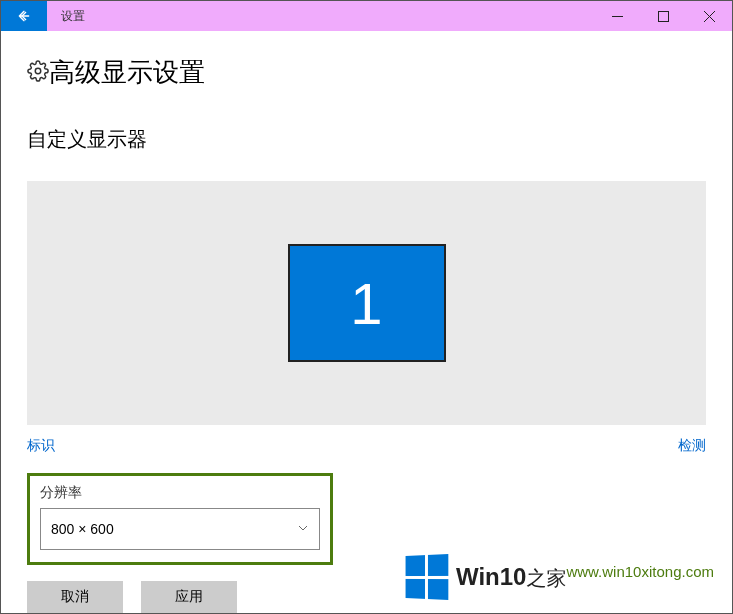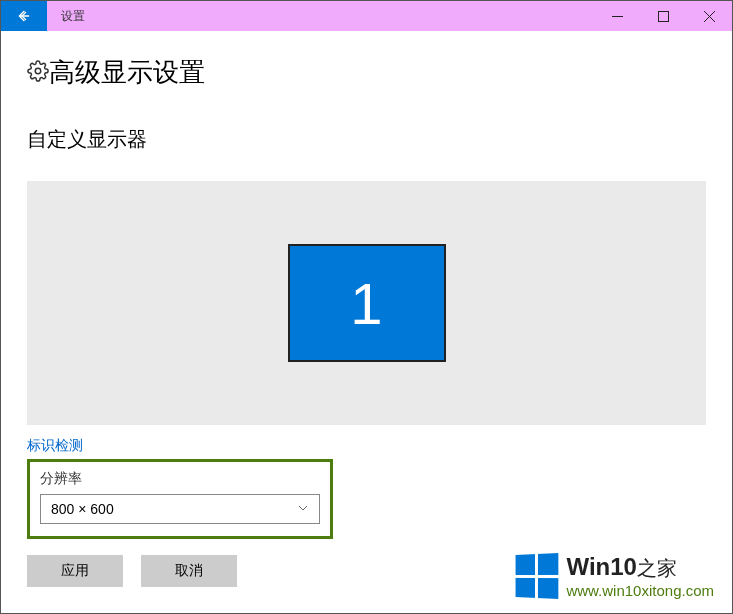--- a/index.html
+++ b/index.html
@@ -88,42 +88,43 @@
       align-items: center;
       justify-content: center;
     }
     .monitor-num {
       font-size: 58px;
       color: #fff;
       font-weight: 200;
     }
     .links {
       display: flex;
-      margin-bottom: 4px;
+      margin-bottom: 18px;
+      justify-content: space-between;
     }
     .links a {
       color: #0066cc;
       text-decoration: none;
       font-size: 14px;
       cursor: pointer;
     }
     .resolution-block {
       border: 3px solid #4d7c0f;
       padding: 8px 10px 12px 10px;
       width: 306px;
       margin-bottom: 16px;
     }
     .res-label {
       font-size: 14px;
       color: #333;
       margin-bottom: 6px;
     }
     .res-select {
       border: 1px solid #888;
-      height: 30px;
+      height: 42px;
       display: flex;
       align-items: center;
       justify-content: space-between;
       padding: 8px 10px;
       cursor: pointer;
       font-size: 14px;
     }
     .res-select .chev { color: #666; }
     .buttons {
       display: flex;
@@ -150,21 +151,21 @@
     }
     .watermark .winlogo {
       width: 44px; height: 44px;
       display: grid;
       grid-template-columns: 1fr 1fr;
       grid-template-rows: 1fr 1fr;
       gap: 3px;
       transform: perspective(120px) rotateY(-14deg);
     }
     .watermark .winlogo div { background: #0078d7; }
-    .watermark-text { display: flex; flex-direction: column; }
+    .watermark-text { display: flex; flex-direction: row; }
     .watermark-brand { font-size: 24px; font-weight: 700; letter-spacing: 0; color: #222; }
     .watermark-brand .zh { font-weight: 400; font-size: 20px; }
     .watermark-url { font-size: 15px; color: #4d7c0f; }
   </style>
 </head>
 <body>
 
 <div class="titlebar">
   <div class="back-btn">
     <svg viewBox="0 0 24 24" fill="none" stroke="currentColor" stroke-width="2">
@@ -223,22 +224,22 @@
       <span>800 × 600</span>
       <span class="chev">
         <svg width="12" height="12" viewBox="0 0 12 12">
             <path d="M2 4l4 4 4-4" fill="none" stroke="currentColor" stroke-width="1"></path>
           </svg>
       </span>
     </div>
   </div>
 
   <div class="buttons">
+    <button class="btn">取消</button>
     <button class="btn">应用</button>
-    <button class="btn">取消</button>
   </div>
 </div>
 
 <div class="watermark">
   <div class="winlogo">
     <div></div>
       <div></div>
       <div></div>
       <div></div>
   </div>

